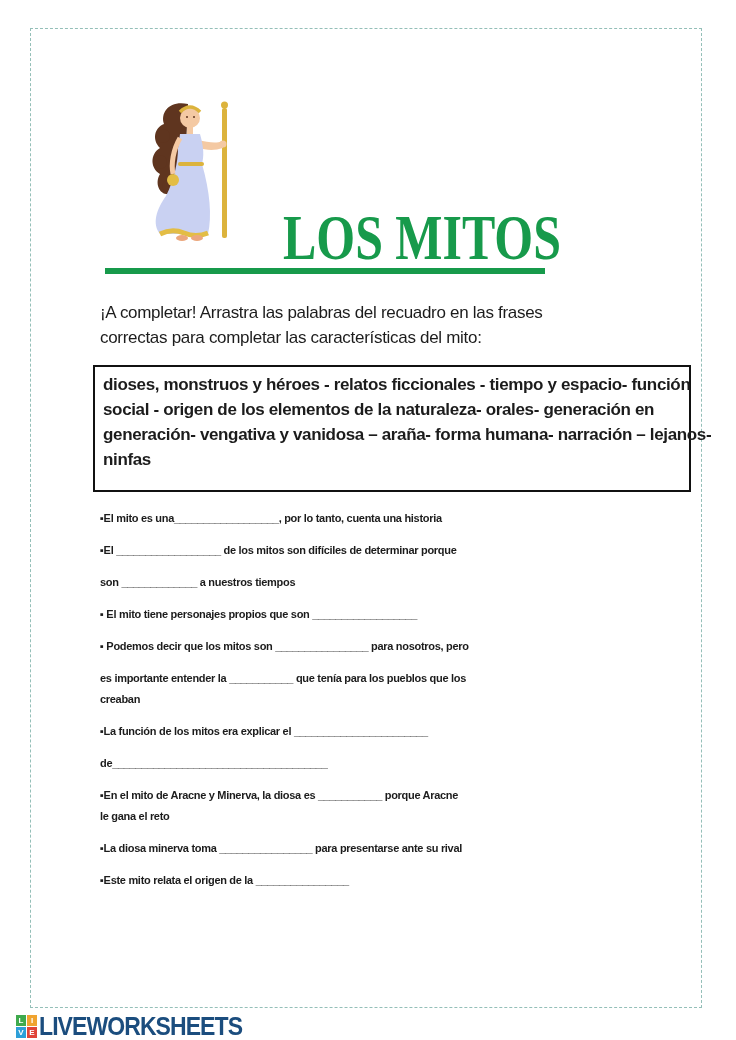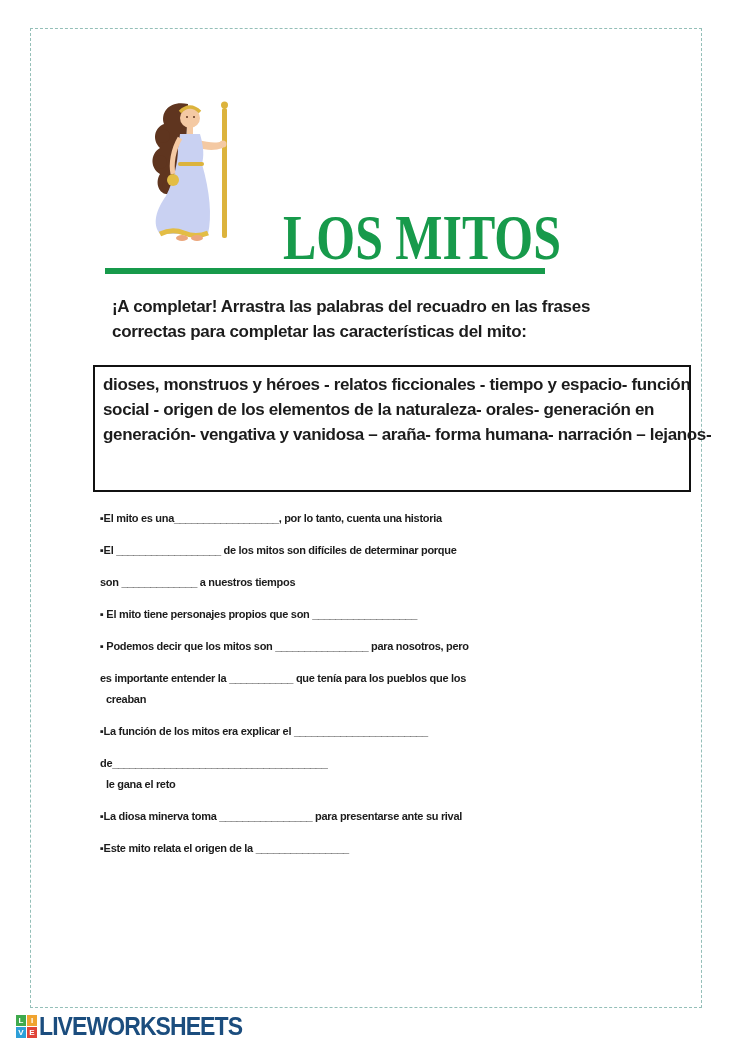--- a/index.html
+++ b/index.html
@@ -15,36 +15,36 @@
   .page-title{
     position:absolute;left:283px;top:206px;
     font-family:"Liberation Serif",serif;font-weight:bold;font-size:64px;line-height:1;
     color:#179a4b;transform:scaleX(0.78);transform-origin:left top;letter-spacing:0px;
     white-space:nowrap;
   }
   .title-underline{
     position:absolute;left:105px;top:268px;width:440px;height:6px;background:#179a4b;
   }
   .instructions{
-    position:absolute;left:100px;top:294px;
-    font-size:17px;font-weight:bold;letter-spacing:-0.3px;line-height:25px;margin-left:12px;
+    position:absolute;left:100px;top:300px;
+    font-size:17px;font-weight:normal;letter-spacing:-0.3px;line-height:25px;
   }
   .instr-line{white-space:nowrap;}
   .word-bank{
     position:absolute;left:93px;top:365px;width:578px;height:113px;
     border:2px solid #111111;padding:5px 8px;
     font-size:17px;font-weight:bold;letter-spacing:-0.35px;line-height:25px;
   }
   .bank-line{white-space:nowrap;}
   .sentences{
     position:absolute;left:100px;top:508px;width:600px;
     font-size:11px;font-weight:bold;letter-spacing:-0.3px;
   }
   .sentence{line-height:21px;margin-bottom:11px;white-space:nowrap;}
-  .sentence.tight{margin-top:-11px;margin-left:6px;}
+  .sentence.tight{margin-top:-11px;}
   .footer{
     position:absolute;left:16px;top:1012px;display:flex;align-items:center;gap:2px;
   }
   .logo-grid{
     width:21px;height:23px;display:grid;flex:0 0 auto;
     grid-template-columns:1fr 1fr;grid-template-rows:1fr 1fr;gap:1px;
   }
   .logo-tile{
     display:flex;align-items:center;justify-content:center;
     color:#ffffff;font-size:8px;font-weight:bold;line-height:1;
@@ -107,33 +107,35 @@
 
   <div class="instr-line">¡A completar! Arrastra las palabras del recuadro en las frases</div>
       <div class="instr-line">correctas para completar las características del mito:</div>
     </div>
 
   <div class="word-bank">
 
   <div class="bank-line">dioses, monstruos y héroes - relatos ficcionales - tiempo y espacio- función</div>
       <div class="bank-line">social - origen de los elementos de la naturaleza- orales- generación en</div>
       <div class="bank-line">generación-  vengativa y vanidosa – araña- forma humana- narración – lejanos-</div>
+      <div class="bank-line">ninfas</div>
     </div>
 
   <div class="sentences">
 
   <div class="sentence">▪El mito es una__________________, por lo tanto, cuenta una historia</div>
       <div class="sentence">▪El __________________ de los mitos son difíciles de determinar porque</div>
       <div class="sentence">son _____________ a nuestros tiempos</div>
       <div class="sentence">▪ El mito tiene personajes propios que son __________________</div>
       <div class="sentence">▪ Podemos decir que los mitos son ________________ para nosotros, pero</div>
       <div class="sentence">es importante entender la ___________ que tenía para los pueblos que los</div>
       <div class="sentence tight">creaban</div>
       <div class="sentence">▪La función de los mitos era explicar el _______________________</div>
       <div class="sentence">de_____________________________________</div>
+      <div class="sentence">▪En el mito de Aracne y Minerva, la diosa es ___________ porque Aracne</div>
       <div class="sentence tight">le gana el reto</div>
       <div class="sentence">▪La diosa minerva toma ________________ para presentarse ante su rival</div>
       <div class="sentence">▪Este mito relata el origen de la ________________</div>
     </div>
 
   <div class="footer">
     <div class="logo-grid">
       <div class="logo-tile tile-l">L</div>
       <div class="logo-tile tile-i">I</div>
       <div class="logo-tile tile-v">V</div>

